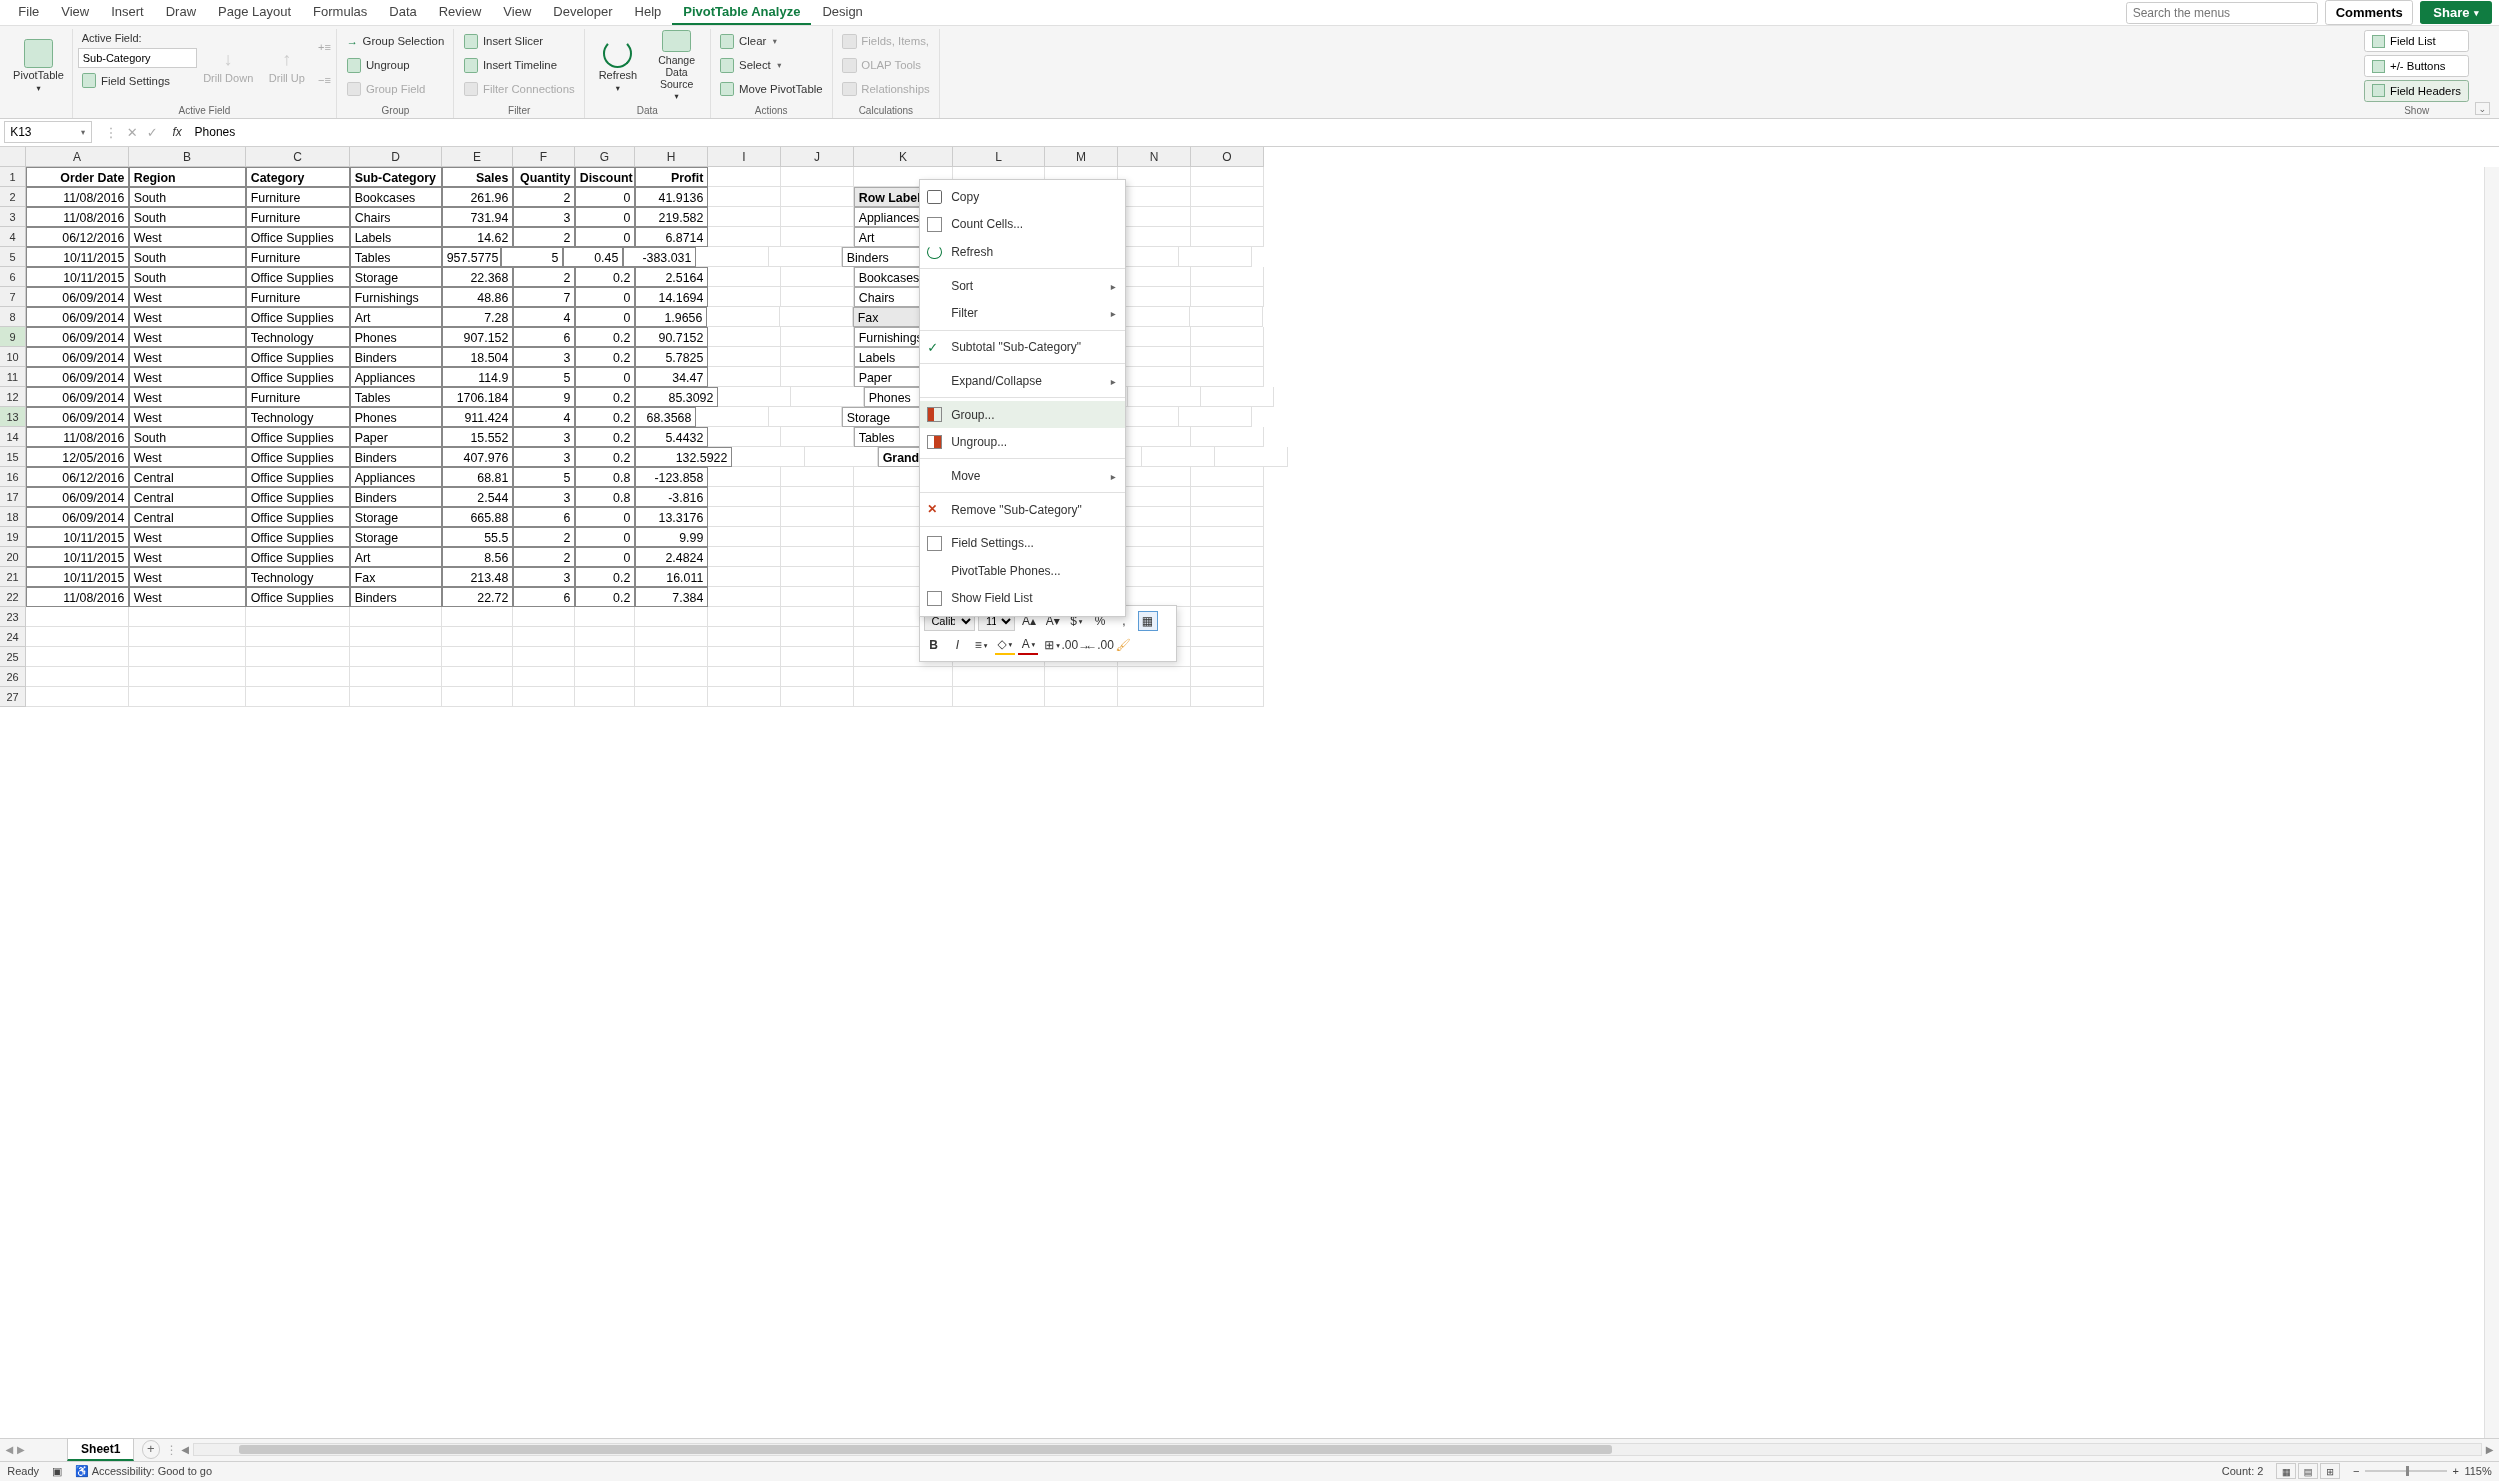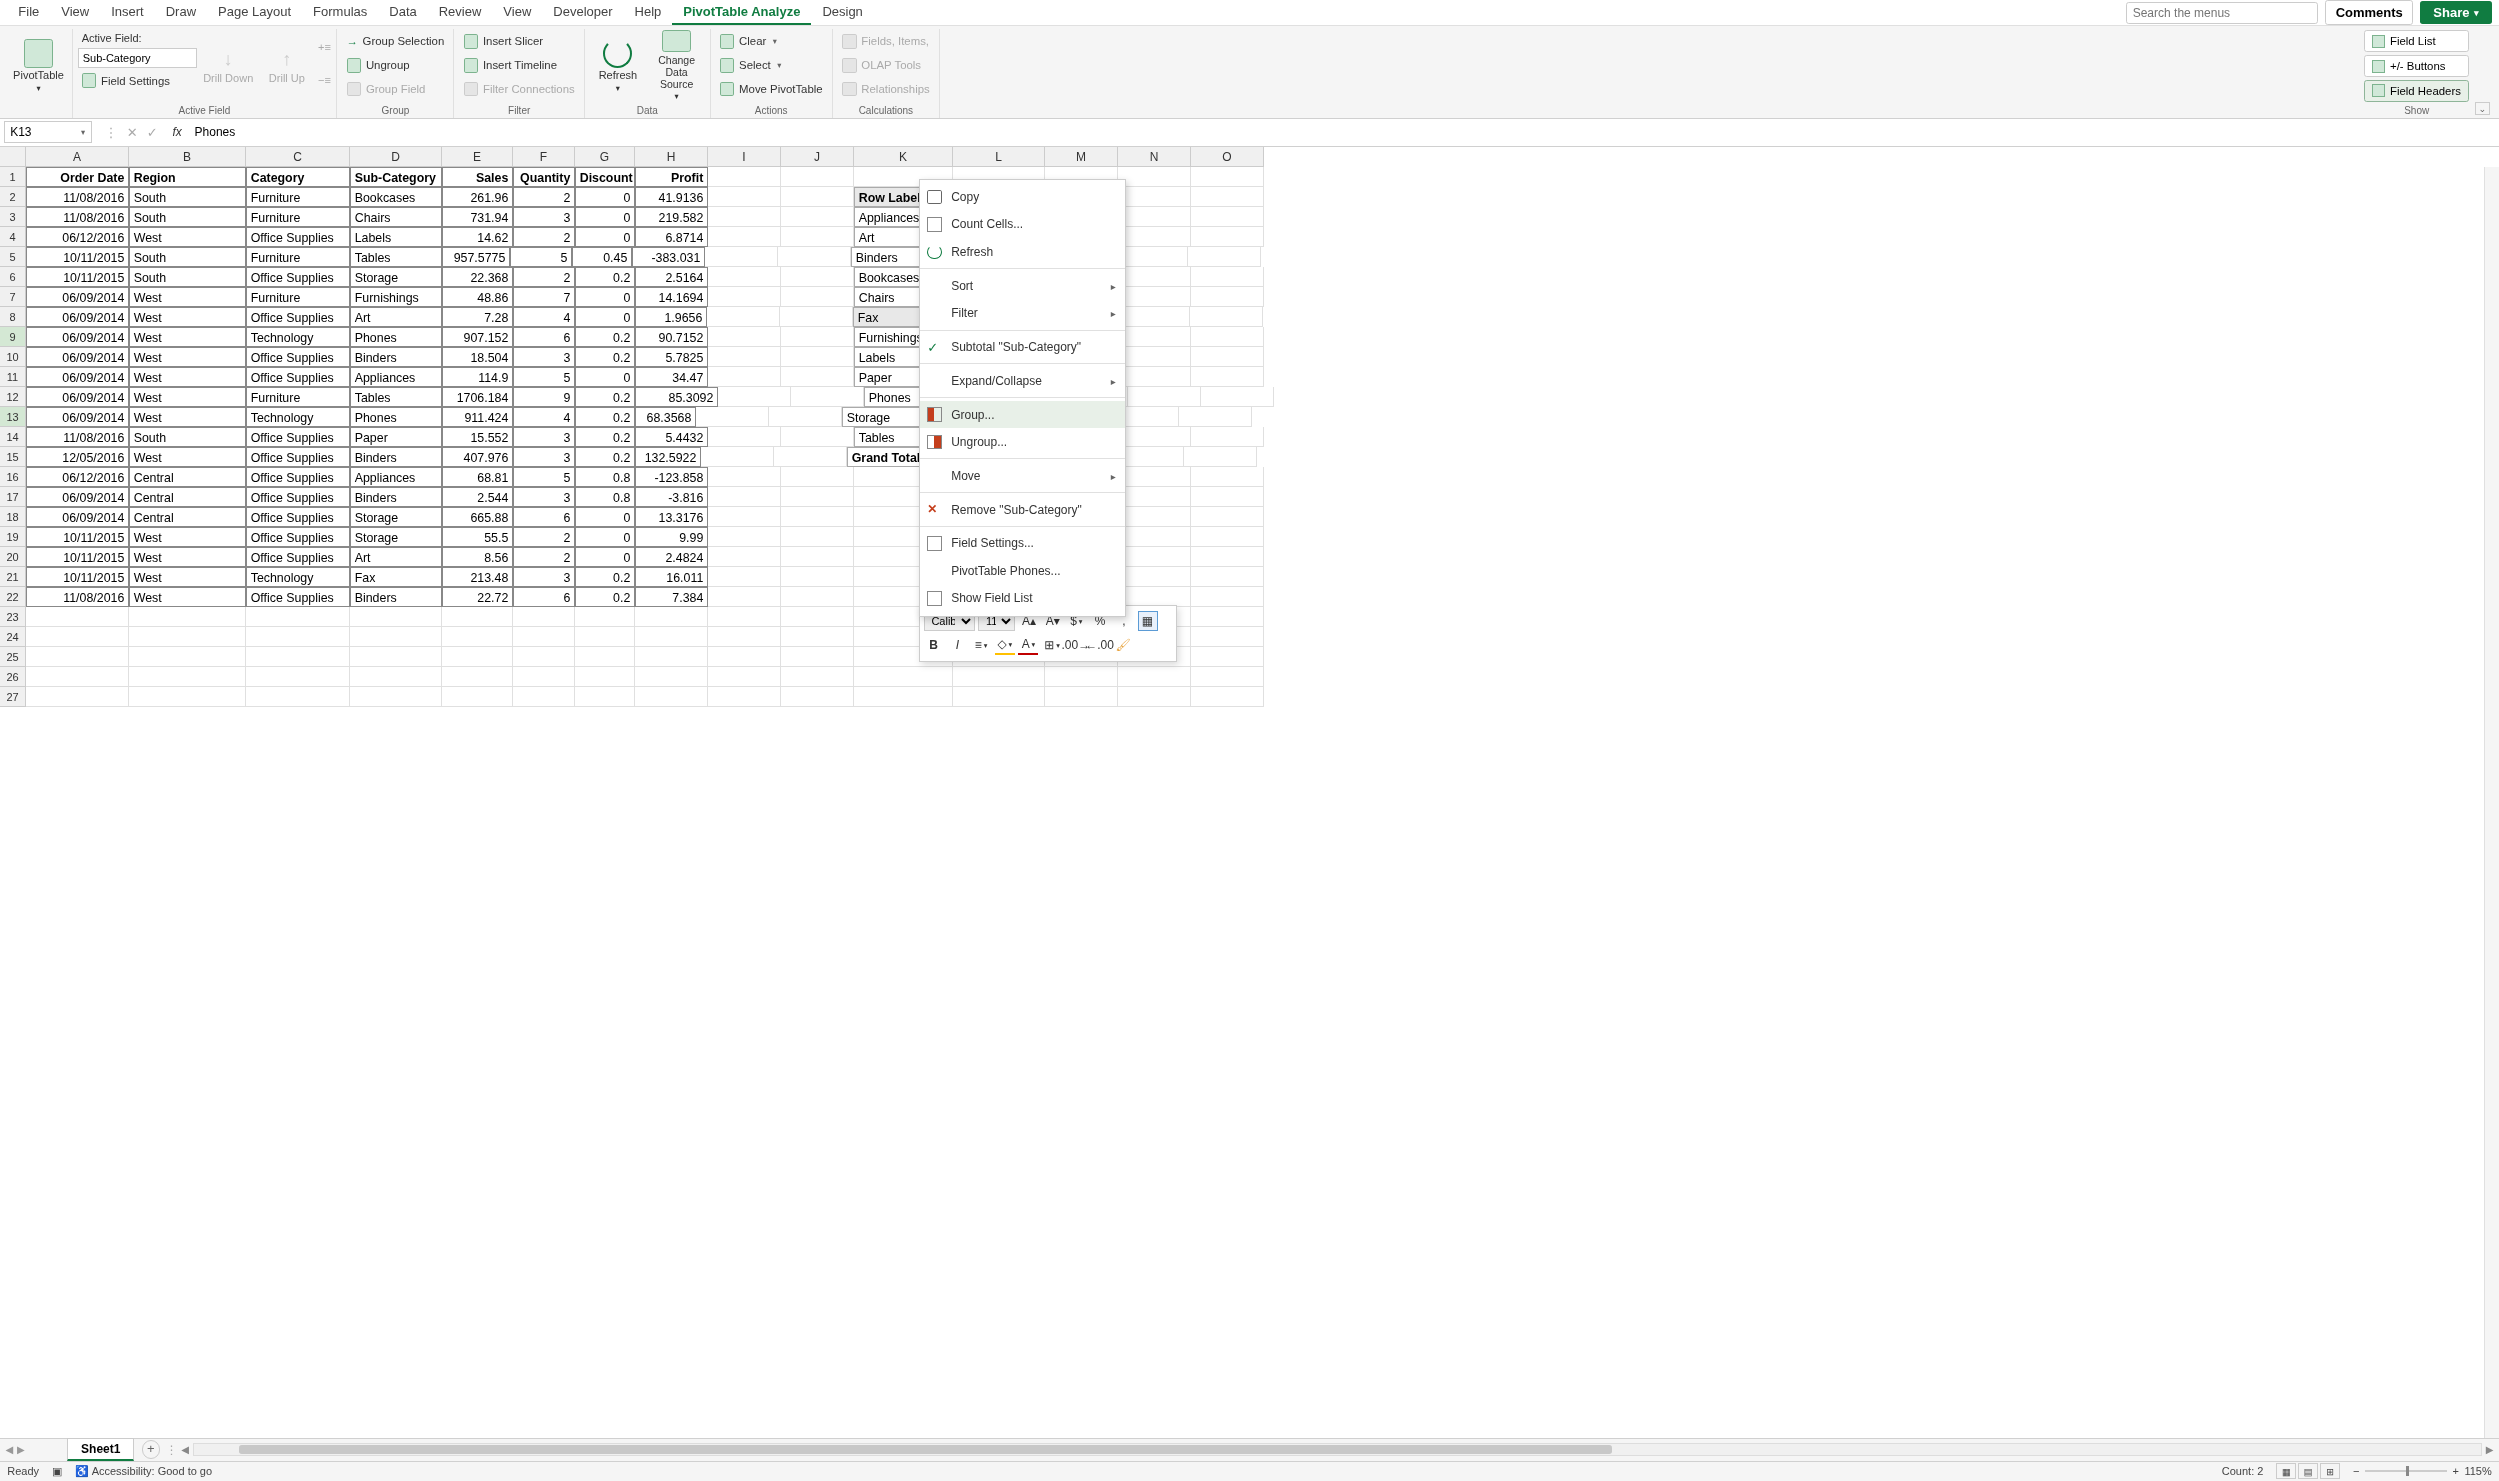--- a/index.html
+++ b/index.html
@@ -416,21 +416,21 @@
         <div class="cell num" style="width: 92px; border: 0.9px solid rgb(170, 170, 170);"></div>
         <div class="cell" style="width: 73px;"></div>
         <div class="cell" style="width: 73px;"></div>
         <div class="cell" style="width: 73px;"></div>
       </div>
       <div class="row">
         <div class="cell b num" style="width: 103px;">10/11/2015</div>
         <div class="cell b" style="width: 117px; text-align: left;">South</div>
         <div class="cell b" style="width: 104px; text-align: left;">Furniture</div>
         <div class="cell b" style="width: 92px; text-align: left;">Tables</div>
-        <div class="cell b num" style="width: 68px;">957.5775</div>
+        <div class="cell b num" style="width: 59px;">957.5775</div>
         <div class="cell b num" style="width: 62px;">5</div>
         <div class="cell b num" style="width: 60px;">0.45</div>
         <div class="cell b num" style="width: 73px;">-383.031</div>
         <div class="cell" style="width: 73px;"></div>
         <div class="cell" style="width: 73px;"></div>
         <div class="cell" style="width: 99px; border: 0.9px solid rgb(170, 170, 170);">Binders</div>
         <div class="cell num" style="width: 92px; border: 0.9px solid rgb(170, 170, 170);"></div>
         <div class="cell" style="width: 73px;"></div>
         <div class="cell" style="width: 73px;"></div>
         <div class="cell" style="width: 73px;"></div>
@@ -589,21 +589,21 @@
         <div class="cell" style="width: 73px;"></div>
       </div>
       <div class="row">
         <div class="cell b num" style="width: 103px;">12/05/2016</div>
         <div class="cell b" style="width: 117px; text-align: left;">West</div>
         <div class="cell b" style="width: 104px; text-align: left;">Office Supplies</div>
         <div class="cell b" style="width: 92px; text-align: left;">Binders</div>
         <div class="cell b num" style="width: 71px;">407.976</div>
         <div class="cell b num" style="width: 62px;">3</div>
         <div class="cell b num" style="width: 60px;">0.2</div>
-        <div class="cell b num" style="width: 66px;">132.5922</div>
+        <div class="cell b num" style="width: 97px;">132.5922</div>
         <div class="cell" style="width: 73px;"></div>
         <div class="cell" style="width: 73px;"></div>
         <div class="cell bold" style="width: 99px; border: 0.9px solid rgb(170, 170, 170);">Grand Total</div>
         <div class="cell num" style="width: 92px; border: 0.9px solid rgb(170, 170, 170);"></div>
         <div class="cell" style="width: 73px;"></div>
         <div class="cell" style="width: 73px;"></div>
         <div class="cell" style="width: 73px;"></div>
       </div>
       <div class="row">
         <div class="cell b num" style="width: 103px;">06/12/2016</div>

